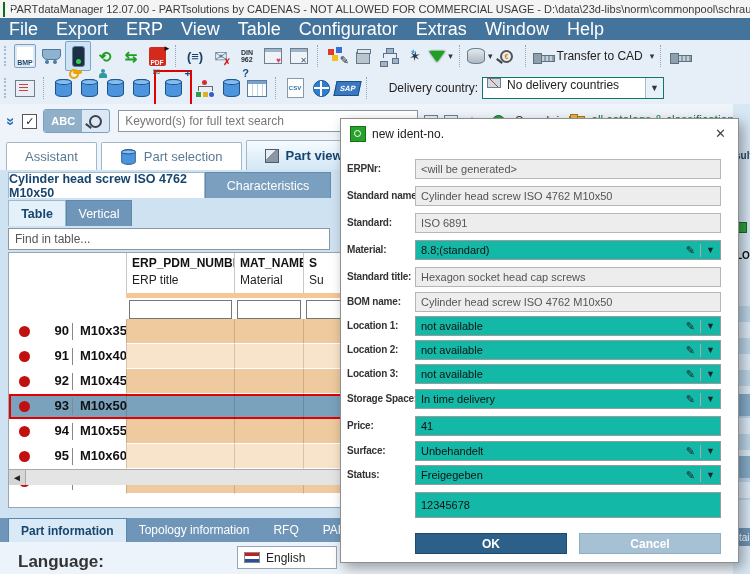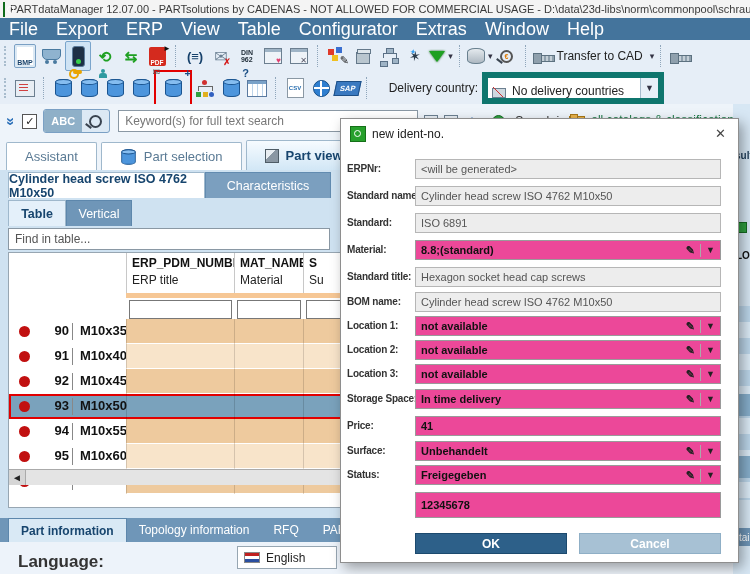--- a/index.html
+++ b/index.html
@@ -90,21 +90,21 @@
   .dbtree .b{right:0;bottom:0;background:#3060c0;border-radius:50%}
   .dbtree::after{content:"";position:absolute;left:2px;top:6px;width:13px;height:4px;border:1px solid #666;border-bottom:none}
   .tgrid{width:18px;height:15px;border:1px solid #5a7aa0;background:
      repeating-linear-gradient(90deg,#fff 0 4px,#bcd4ea 4px 5px),#fff;position:relative}
   .tgrid::before{content:"";position:absolute;left:0;right:0;top:0;height:3px;background:#7aa2c8}
   .csv{width:15px;height:18px;background:#fff;border:1px solid #8a98a4;font-size:6px;font-weight:bold;color:#2a6fb0;display:flex;align-items:center;justify-content:center}
   .globe{width:15px;height:15px;border-radius:50%;background:#2f7fd0;border:1px solid #174e86;position:relative}
   .globe::before{content:"";position:absolute;left:0;right:0;top:6px;height:2px;background:#fff}
   .globe::after{content:"";position:absolute;left:6px;top:0;bottom:0;width:2px;background:#fff}
   .sap{background:#3a79c0;color:#fff;font-size:7.5px;font-weight:bold;padding:2px 4px;transform:skewX(-12deg);border:1px solid #1d4f86}
-  .combo{display:flex;align-items:flex-end;background:#fff;border:6px solid #0f766e;height:32px;box-sizing:border-box}
+  .combo{display:flex;align-items:flex-start;background:#fff;border:1px solid #0f766e;height:22px;box-sizing:border-box}
   .combo .cv{padding:0 6px;font-size:12px;white-space:nowrap}
   .combo .cbtn{width:17px;align-self:stretch;border-left:1px solid #a8bccd;display:flex;align-items:center;justify-content:center;font-size:9px;color:#334;background:#e8f0f8}
   .tagic{width:12px;height:8px;background:#cfd9e0;border:1px solid #6c7f90;margin-left:4px;position:relative}
   .tagic::after{content:"";position:absolute;left:-2px;top:-2px;width:14px;height:10px;background:linear-gradient(45deg,transparent 46%,#d03030 46% 54%,transparent 54%)}
 
   
   #searchrow{left:0;top:104px;width:750px;height:34px;background:#eef4fa;border-bottom:1px solid #c4d4e2;display:flex;align-items:center}
   .chev{color:#2a6fb8;font-weight:bold;font-size:15px;transform:rotate(-90deg);display:inline-block;margin:0 4px}
   .chk{width:13px;height:13px;border:1px solid #555;background:#fff;font-size:11px;line-height:13px;text-align:center;color:#222;margin:0 6px}
   .abcgrp{display:flex;align-items:center;border:1px solid #7aa0c4;border-radius:3px;background:#dce9f4;height:22px;overflow:hidden;margin-right:8px}
@@ -184,22 +184,22 @@
   #dialog{left:340px;top:118px;width:397px;height:443px;background:#fff;border:1px solid #8e8e8e;
           box-shadow:4px 5px 12px rgba(0,0,0,.35);z-index:10}
   #dtitle{position:absolute;left:0;top:0;right:0;height:28px}
   .dicon{position:absolute;left:9px;top:7px;width:14px;height:14px;background:#27a02c;border:1px solid #157018}
   .dicon::after{content:"";position:absolute;left:3px;top:3px;width:5px;height:5px;border:1.5px solid #fff;border-radius:50%}
   #dtitletext{position:absolute;left:31px;top:8px;font-size:12px;color:#222}
   #dclose{position:absolute;right:12px;top:7px;font-size:13px;color:#444}
   .drow{position:absolute;left:0;right:0;height:20px}
   .dlab{position:absolute;left:6px;top:4px;width:66px;font-size:10px;font-weight:bold;color:#333;letter-spacing:-0.2px;white-space:nowrap}
   .tall .dlab{white-space:normal;width:60px;line-height:1.15;top:2px}
-  .dbox{position:absolute;left:74px;width:306px;height:20px;border:1px solid #9a9a9a;background:#ec4899;
-        display:flex;align-items:center;padding:0 5px;box-sizing:border-box;font-size:11px;font-weight:bold;color:#111}
+  .dbox{position:absolute;left:74px;width:306px;height:20px;border:1px solid #9a9a9a;background:#14b8a6;
+        display:flex;align-items:center;padding:0 5px;box-sizing:border-box;font-size:11px;font-weight:normal;color:#111}
   .tall .dbox{height:26px}
   .r .dbox{background:#ededed;border-color:#b6b6b6;color:#555;font-weight:normal}
   .dval{flex:1;white-space:nowrap;overflow:hidden}
   .pen{font-size:11px;color:#222;border-right:1px solid #aaa;padding-right:5px;margin-left:4px;transform:rotate(0deg)}
   .arr{font-size:9px;color:#222;padding-left:5px}
   .dbtn{position:absolute;top:414px;height:21px;display:flex;align-items:center;justify-content:center;font-weight:bold;font-size:12px;color:#fff;box-sizing:border-box}
   #okbtn{left:74px;width:152px;background:#2d6089;border:1px solid #1c4a6e}
   #cancelbtn{left:238px;width:142px;background:#a7c1d4;border:1px solid #8fafc6}
 </style>
 </head>

